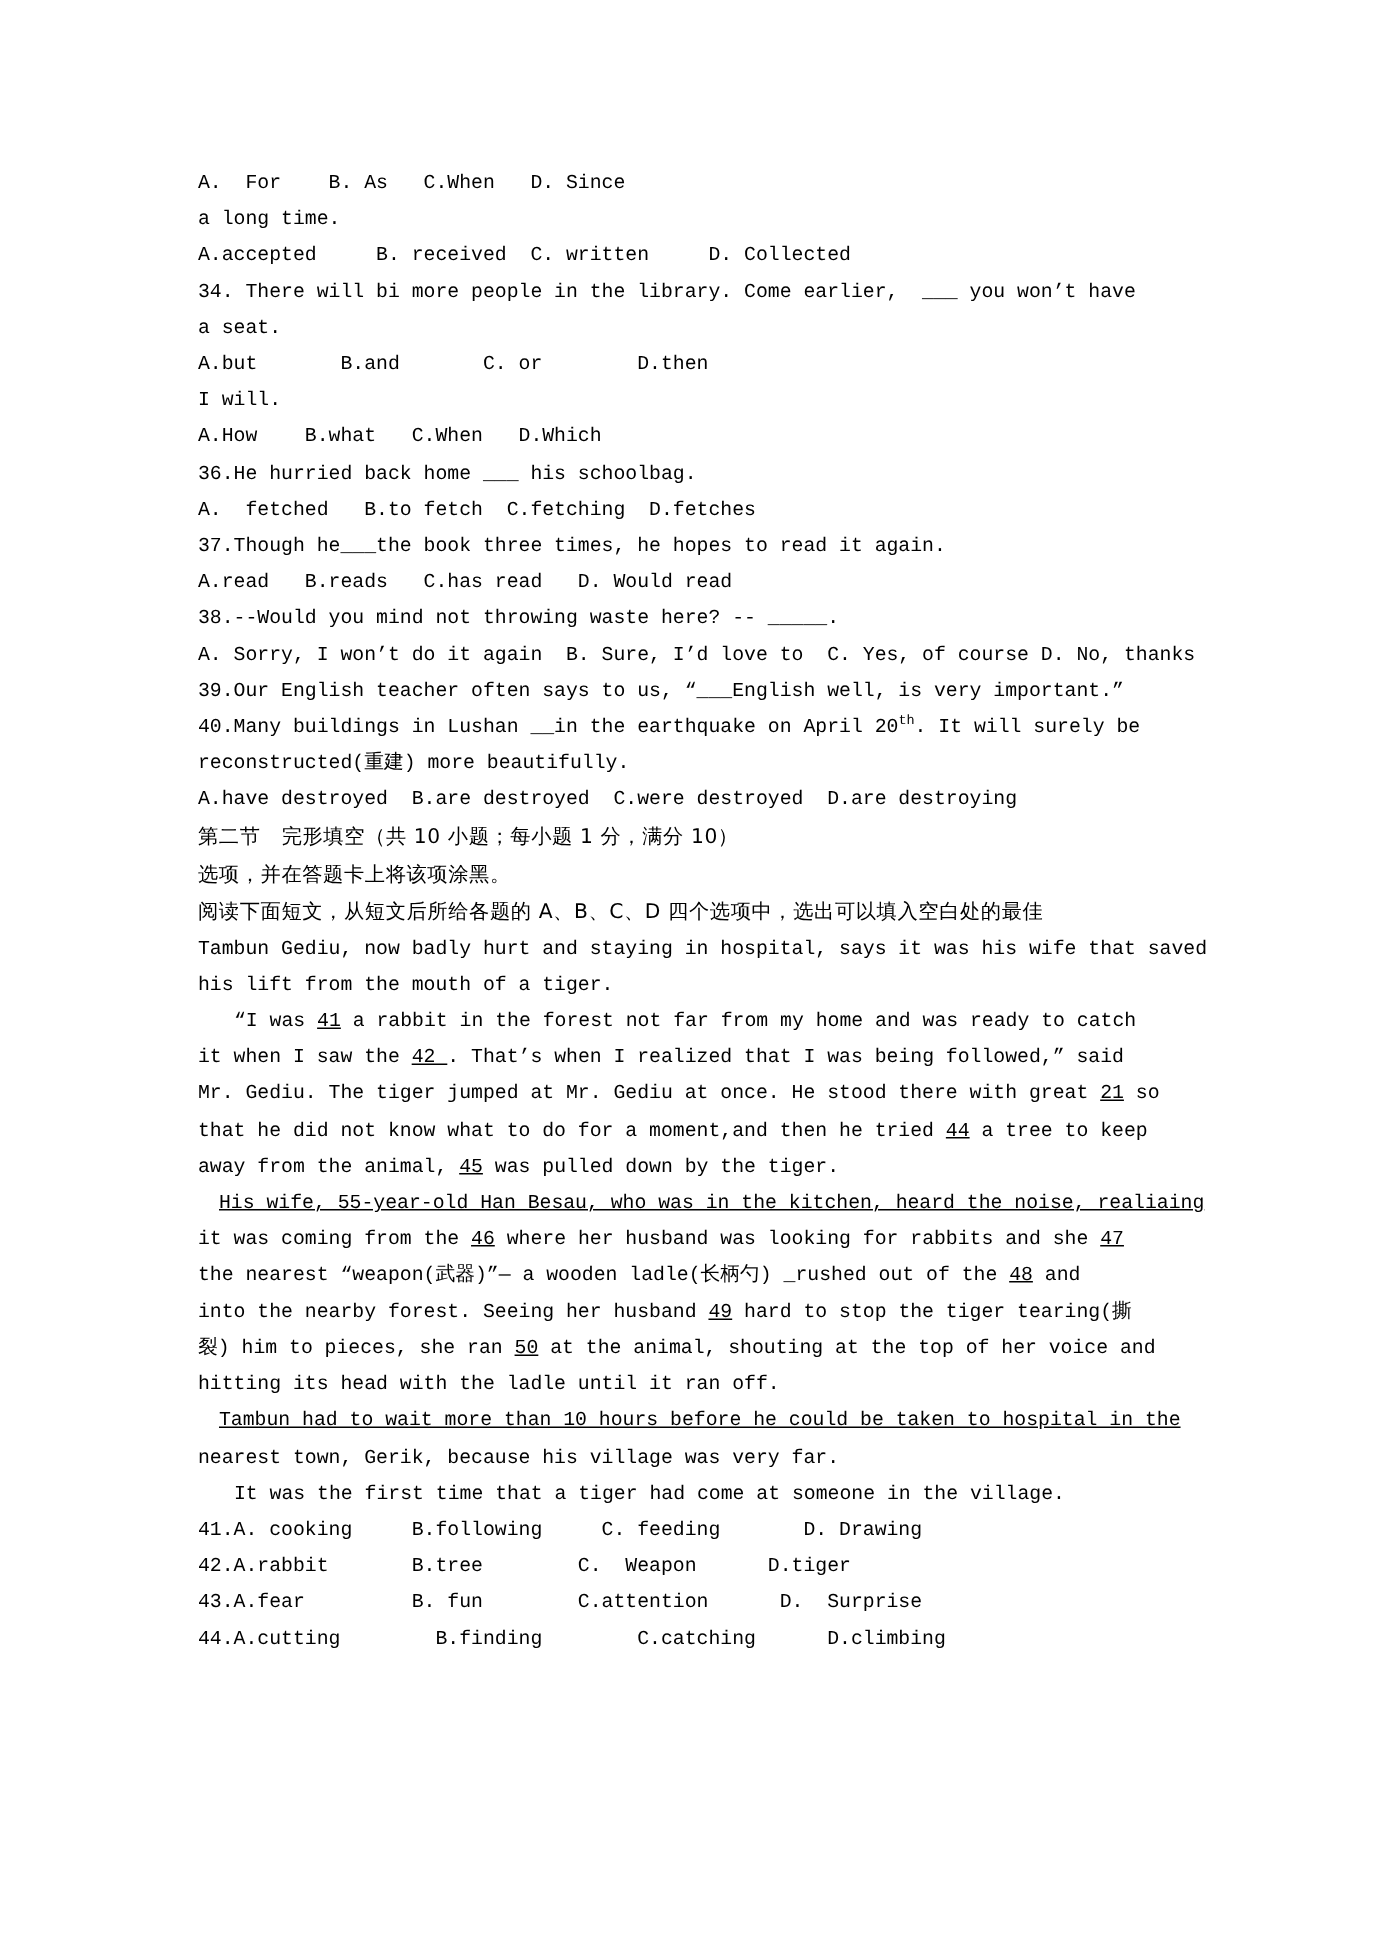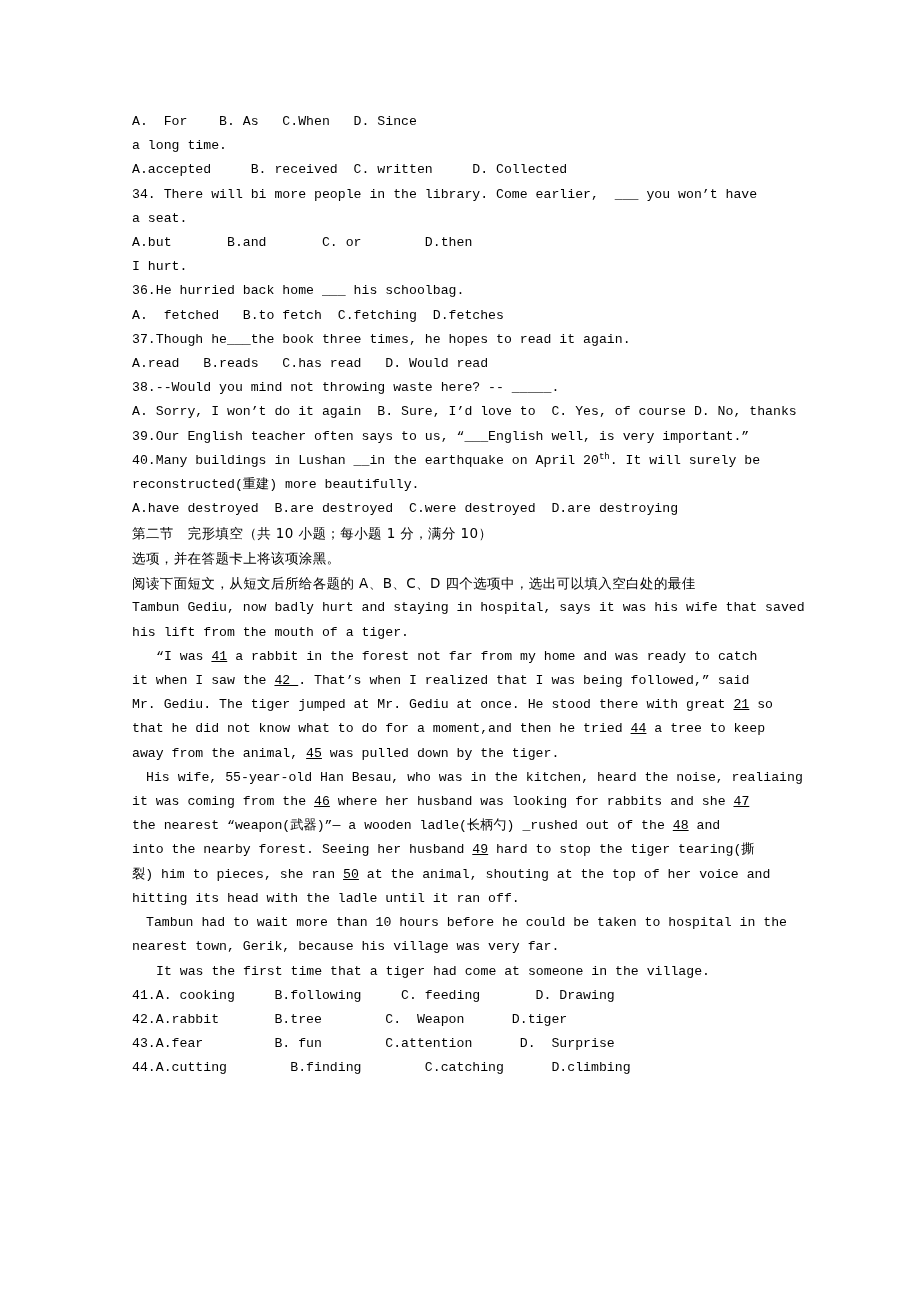--- a/index.html
+++ b/index.html
@@ -26,21 +26,21 @@
     line-height: 24.2px;
     white-space: pre-wrap;
     letter-spacing: 0px;
   }
   .cn {
     font-family: "DejaVu Sans", sans-serif;
     font-size: 13.5px;
     line-height: 25px;
     letter-spacing: 0.4px;
   }
-  .indent1 { text-indent: 14px; }
+  .indent1 { text-indent: 14px; text-decoration: underline; }
   .indent2 { text-indent: 24px; }
   .u { text-decoration: underline; }
   sup {
     font-size: 9px;
     vertical-align: super;
     line-height: 0;
   }
 </style>
 </head>
 <body>
@@ -48,21 +48,22 @@
 <div class="page">
 
   <div class="line">A.  For    B. As   C.When   D. Since</div>
   <div class="line">a long time.</div>
   <div class="line">A.accepted     B. received  C. written     D. Collected</div>
 
   <div class="line">34. There will bi more people in the library. Come earlier,  ___ you won’t have</div>
   <div class="line">a seat.</div>
   <div class="line">A.but       B.and       C. or        D.then</div>
 
-  <div class="line">I hurt.</div>
+  <div class="line">I will.</div>
+  <div class="line">A.How    B.what   C.When   D.Which</div>
 
   <div class="line">36.He hurried back home ___ his schoolbag.</div>
   <div class="line">A.  fetched   B.to fetch  C.fetching  D.fetches</div>
 
   <div class="line">37.Though he___the book three times, he hopes to read it again.</div>
   <div class="line">A.read   B.reads   C.has read   D. Would read</div>
 
   <div class="line">38.--Would you mind not throwing waste here? -- _____.</div>
   <div class="line">A. Sorry, I won’t do it again  B. Sure, I’d love to  C. Yes, of course D. No, thanks</div>
 

